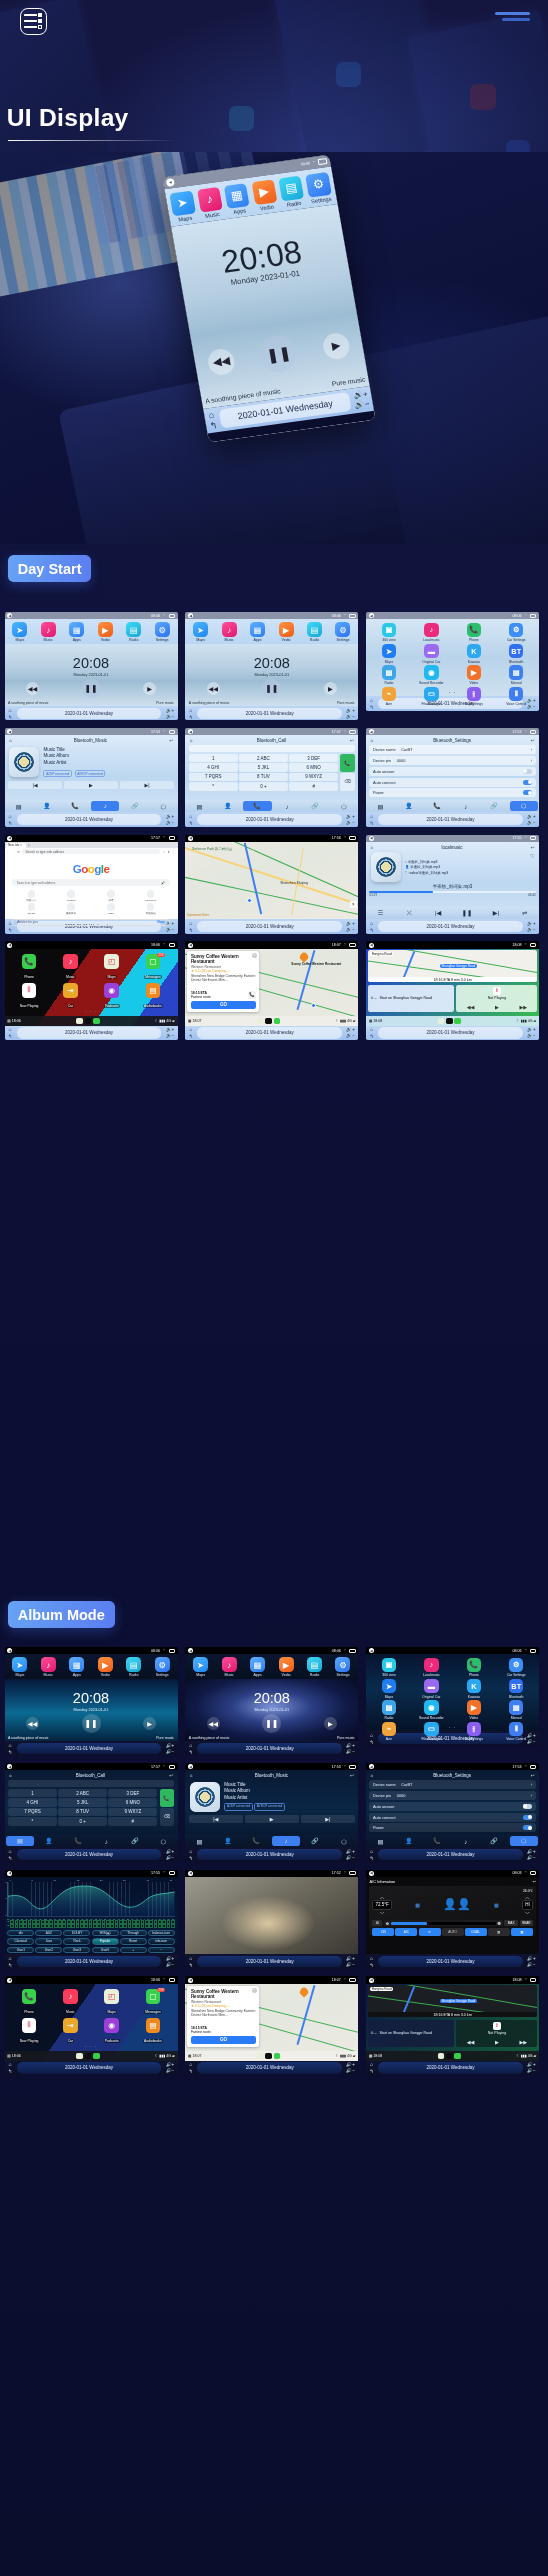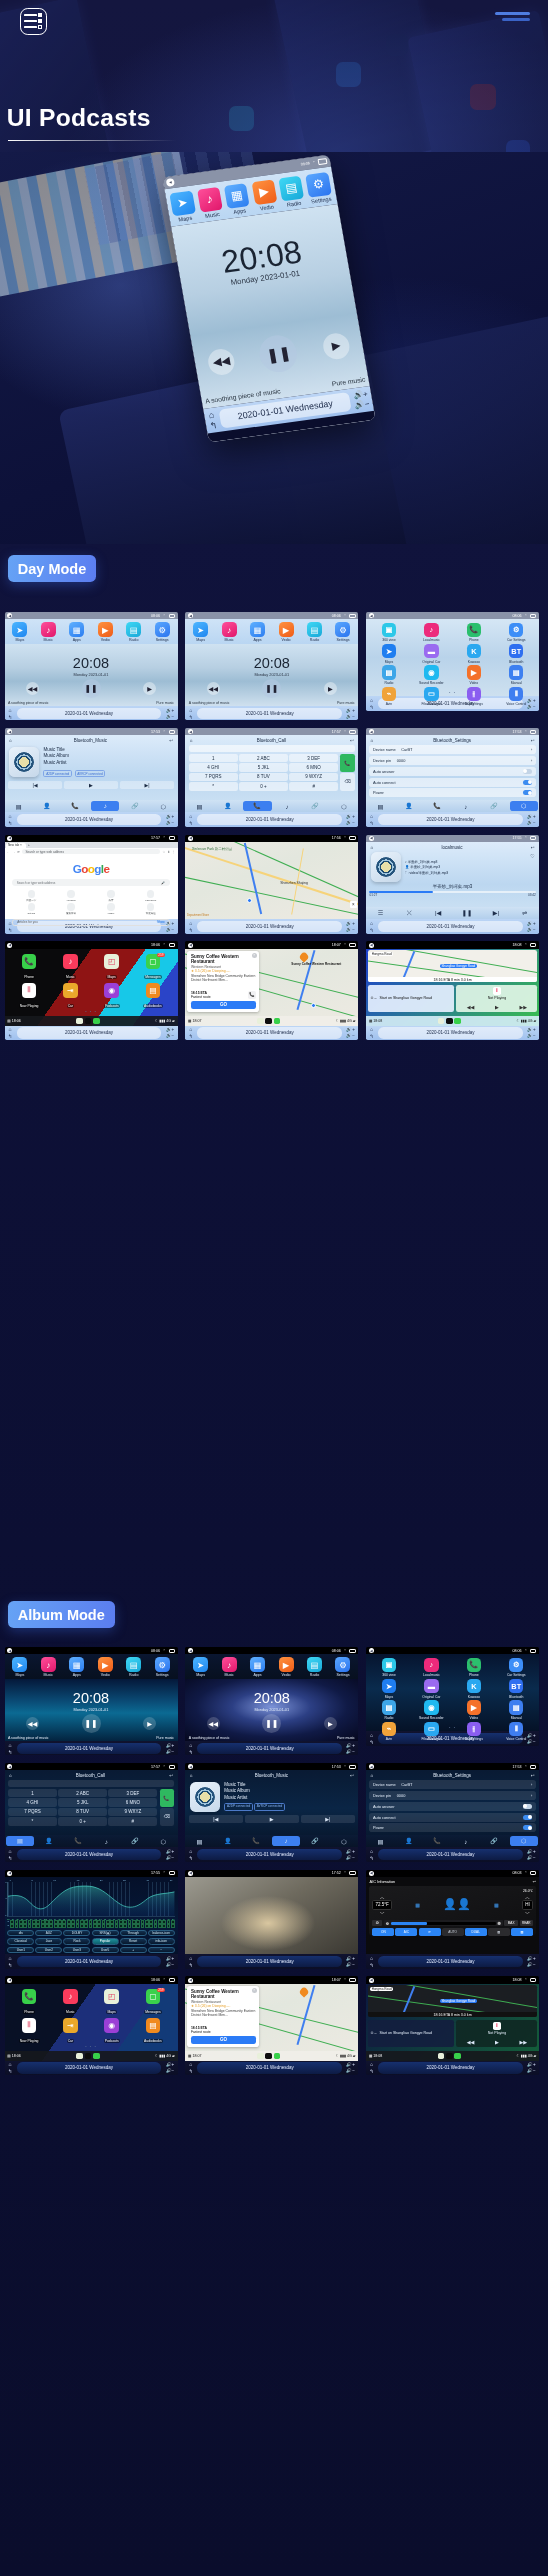--- a/index.html
+++ b/index.html
@@ -299,21 +299,21 @@
       </div>
     <div class="row">
         <div class="bar" style="width:12.3px"></div>
         <div class="sq hollow"></div>
       </div>
   </div>
   <div class="hdr-lines">
     <div></div>
       <div></div>
   </div>
-  <div class="title">UI Podcasts</div>
+  <div class="title">UI Display</div>
   <div class="title-rule"></div>
 
   <div class="hero">
     <div class="hero-bg"></div>
     <div class="hero-strip"></div>
     <div class="hero-strip2"></div>
     <div class="hero-diag"></div>
     <div class="hero-diag2"></div>
     <div class="hero-device">
       <div class="unit" style="height:269px">
@@ -376,21 +376,21 @@
           <div class="pill" style="height:19px;font-size:9px">2020-01-01 Wednesday</div>
           <div class="vol" style="font-size:7.8px">
               <span>🔊+</span>
               <span>🔊−</span>
             </div>
         </div>
       </div>
     </div>
   </div>
 
-  <div class="mode-badge" style="top:555px">Day Mode</div>
+  <div class="mode-badge" style="top:555px">Day Start</div>
 
   <div class="shotgrid" style="top:612px">
 
     <div class="shot">
       <div class="unit">
         <div class="statusbar">
           <span class="sb-left">
               <span class="sb-circle">◀</span>
             </span>
           <span class="sb-right">

